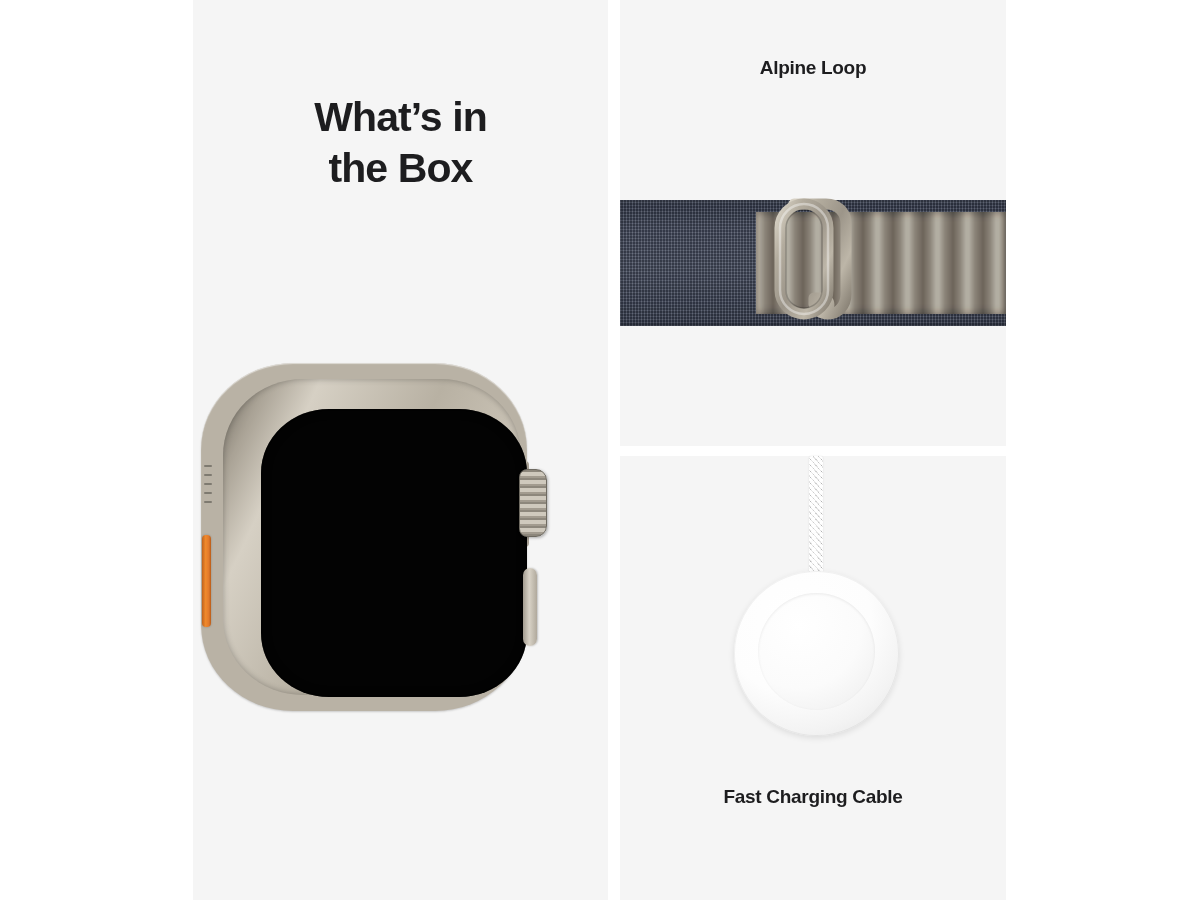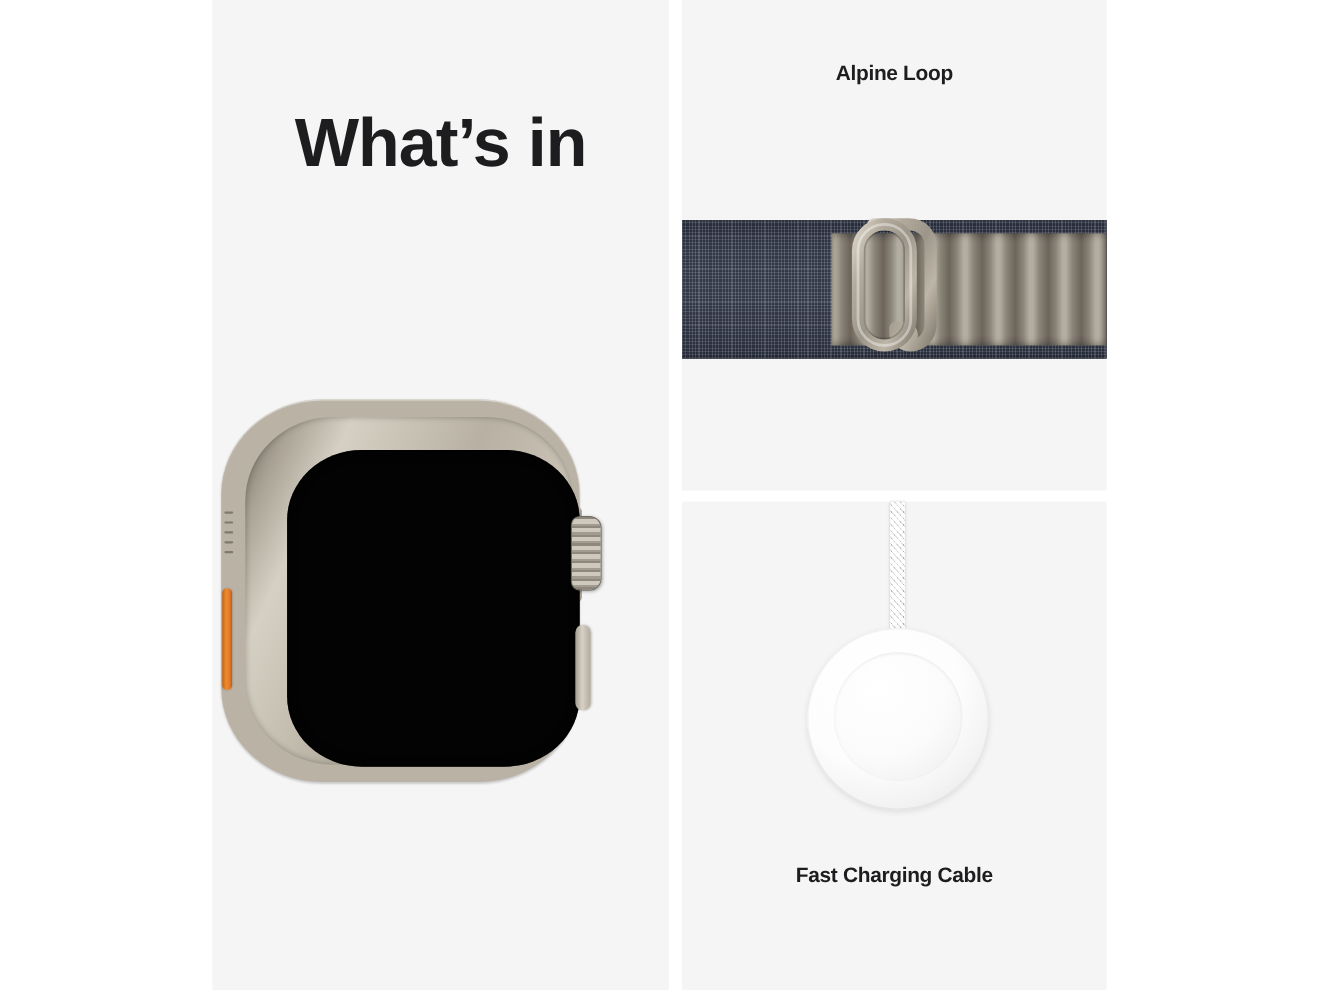--- a/index.html
+++ b/index.html
@@ -26,21 +26,21 @@
   #panel-box      { left: 193px; top: 0px;   width: 415px; height: 900px; }
   #panel-band     { left: 620px; top: 0px;   width: 386px; height: 446px; }
   #panel-charger  { left: 620px; top: 456px; width: 386px; height: 444px; }
 
   
   #headline {
     position: absolute;
     left: 193px; top: 92px;
     width: 415px;
     text-align: center;
-    font-size: 62px;
+    font-size: 41px;
     font-weight: 700;
     line-height: 1.25;
     letter-spacing: -0.9px;
     color: #1d1d1f;
   }
   #headline .l { display: block; }
 
   
   .caption {
     position: absolute;
@@ -293,20 +293,21 @@
 </head>
 <body>
 
 <div id="stage">
 
   <div class="panel" id="panel-box">
   </div>
 
   <div id="headline">
     <span class="l">What’s in</span>
+    <span class="l">the Box</span>
   </div>
 
   <div id="watch">
     <div id="case-flare"></div>
     <div id="crown-shaft"></div>
 
     <div id="watch-case">
       <div id="watch-bezel">
         <div id="watch-display"></div>
       </div>

